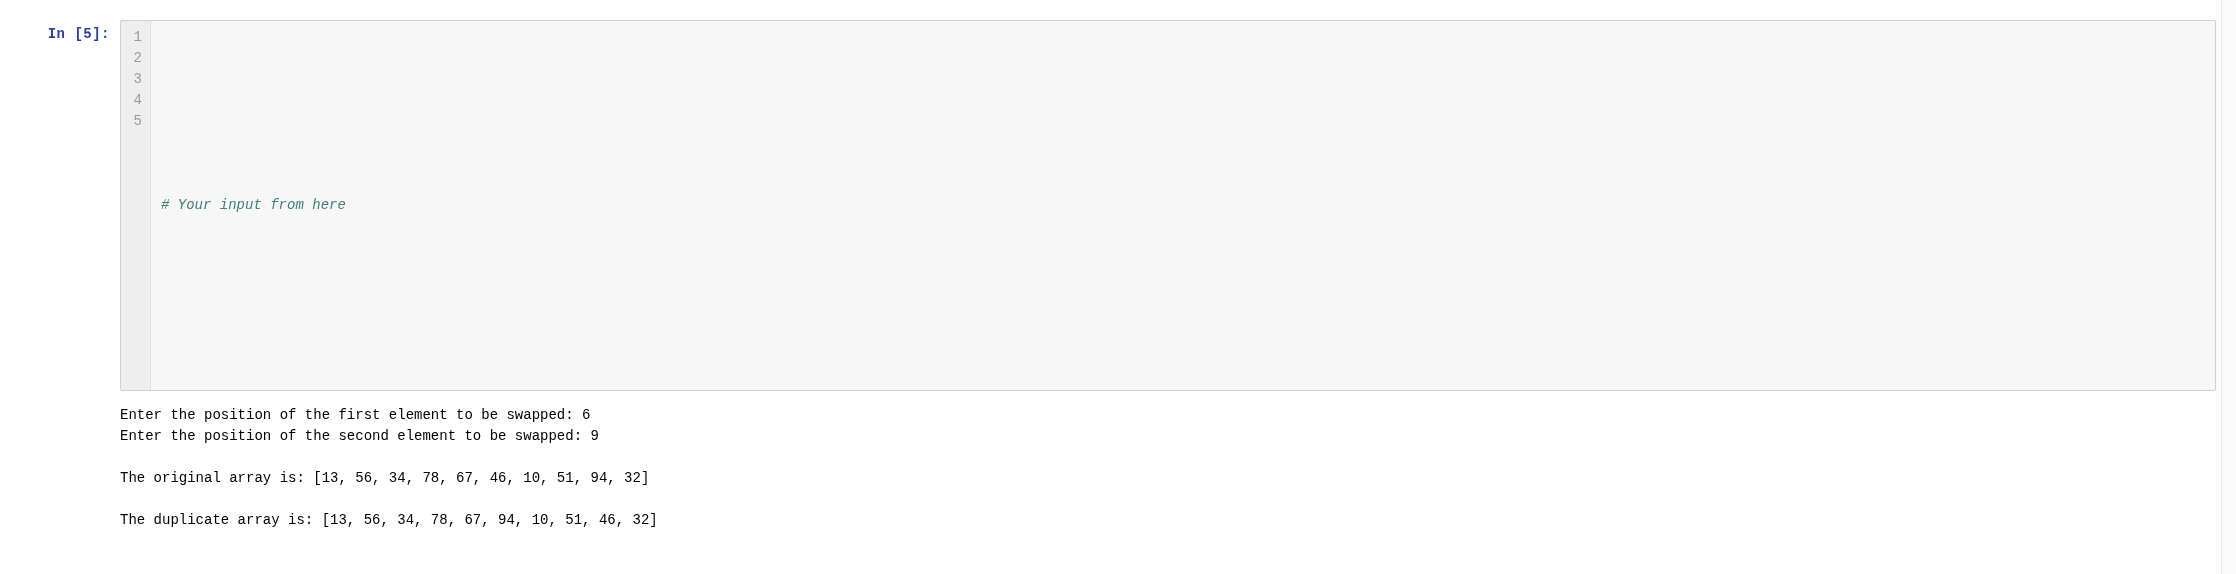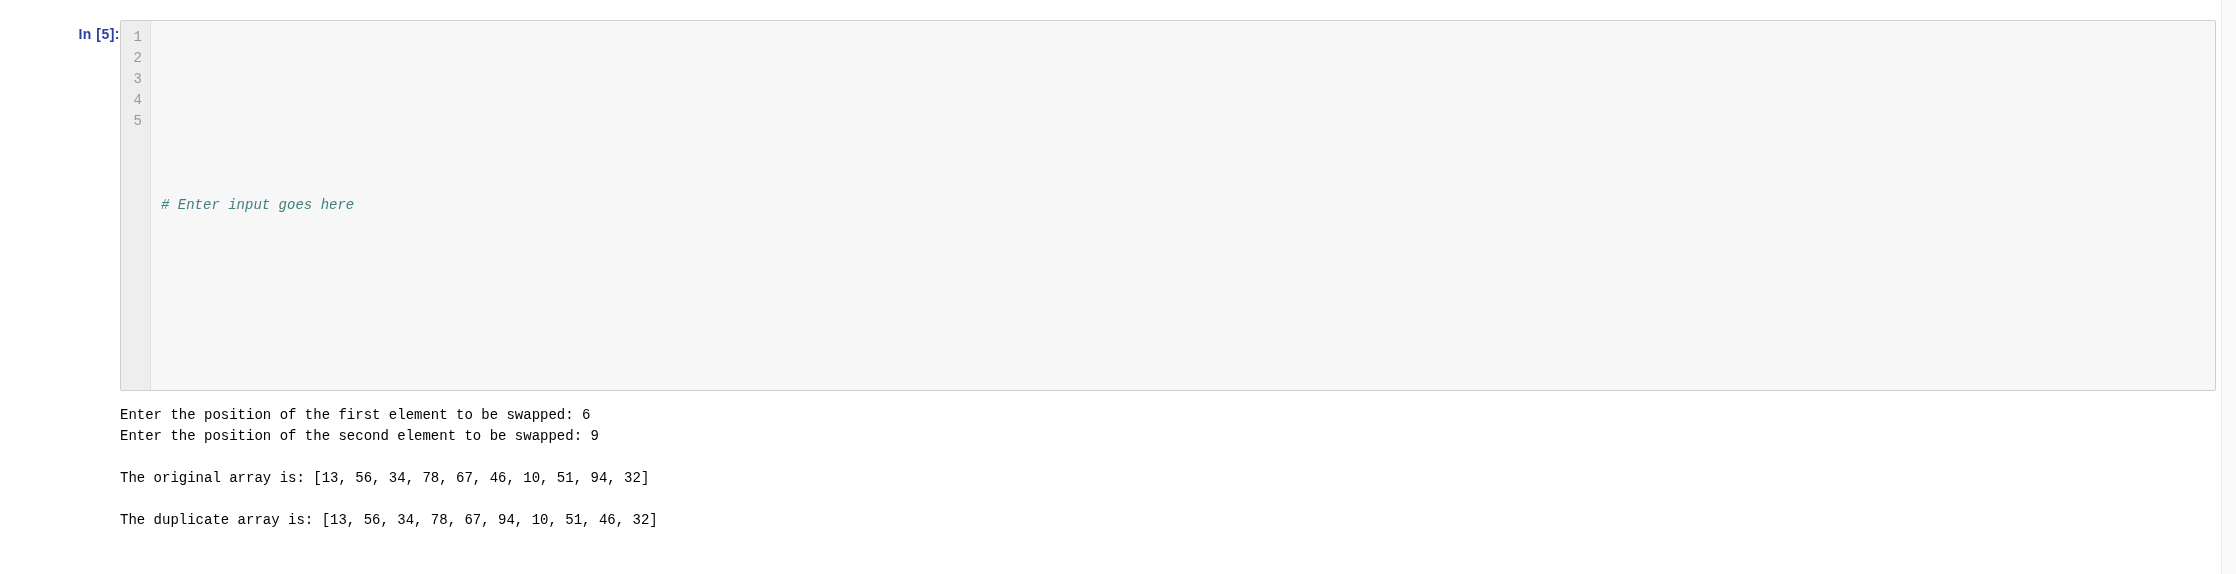--- a/index.html
+++ b/index.html
@@ -28,22 +28,23 @@
     }
     .code-cell {
       display: flex;
       padding: 0 20px;
       margin-bottom: 8px;
     }
     .prompt-area {
       width: 100px;
       flex-shrink: 0;
       text-align: right;
+      padding-right: 10px;
       padding-top: 6px;
-      font-family: Liberation Sans, sans-serif;
+      font-family: Liberation Mono, monospace;
       font-size: 14px;
       font-weight: 700;
       color: #303F9F;
       letter-spacing: 0.5px;
     }
     .input-area {
       flex: 1;
       display: flex;
       background: #f7f7f7;
       border: 1px solid #cfcfcf;
@@ -121,21 +122,21 @@
       <div class="gutter">
         <span class="gutter-line">1</span>
         <span class="gutter-line">2</span>
         <span class="gutter-line">3</span>
         <span class="gutter-line">4</span>
         <span class="gutter-line">5</span>
       </div>
       <div class="code-content">
         <span class="code-line"></span>
         <span class="code-line"></span>
-        <span class="code-line cm-comment"># Enter input goes here</span>
+        <span class="code-line cm-comment"># Your input from here</span>
         <span class="code-line"></span>
         <span class="code-line"></span>
       </div>
     </div>
   </div>
 
   <div class="output-cell">
     <div class="output-prompt"></div>
     <div class="output-content">Enter the position of the first element to be swapped: 6
 Enter the position of the second element to be swapped: 9

